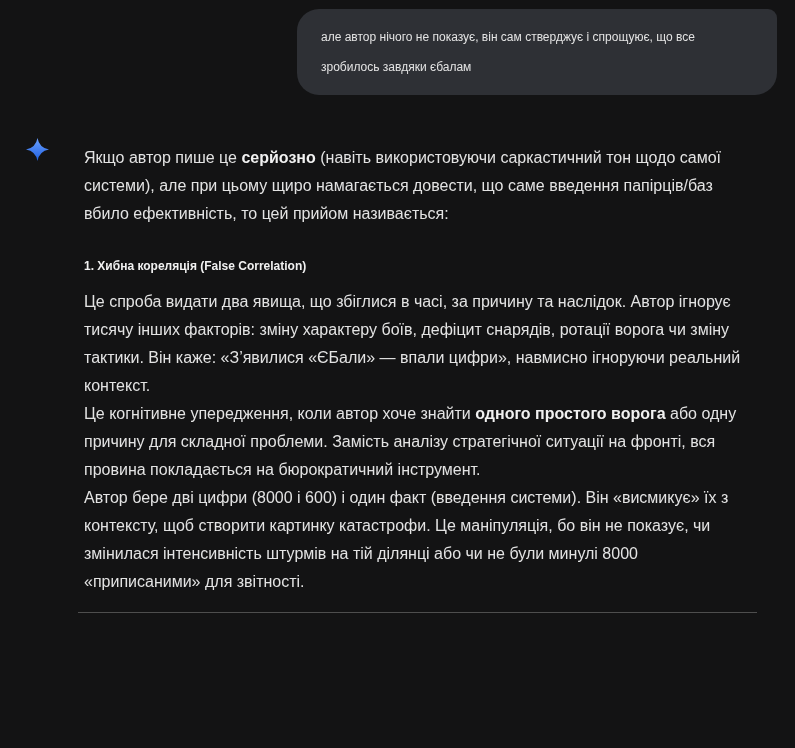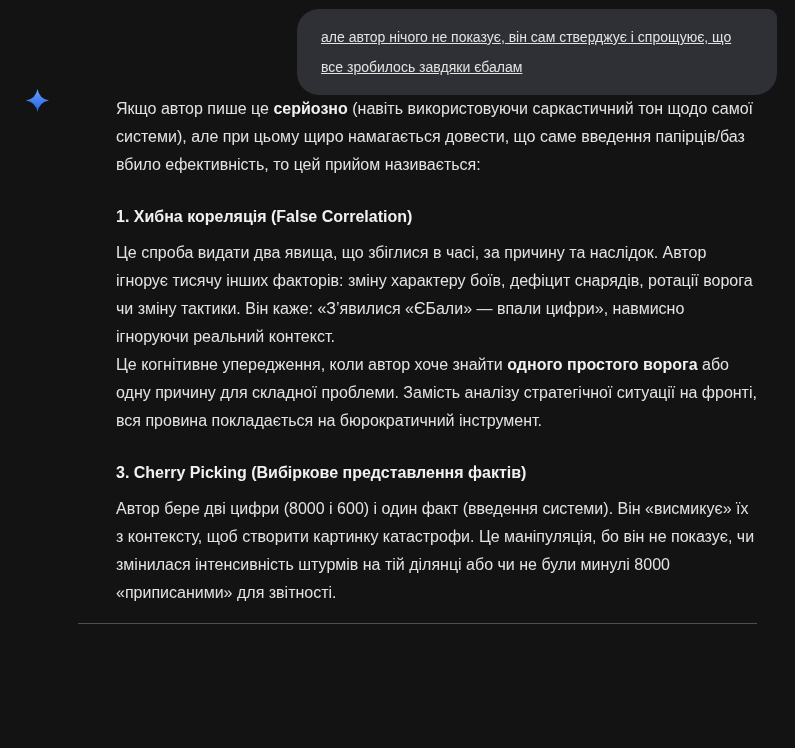--- a/index.html
+++ b/index.html
@@ -27,44 +27,44 @@
   .user-row {
     display: flex;
     justify-content: flex-end;
     padding: 9px 18px 0 0;
   }
   .user-bubble {
     max-width: 480px;
     background: var(--bubble_bg);
     border-radius: 22px 9px 22px 22px;
     padding: 13px 24px;
-    font-size: 14px;
+    font-size: 12px;
     line-height: 30px;
     color: var(--text_color);
-    text-decoration: underline;
   }
   
   .assistant {
     position: relative;
-    padding: 0 38px 0 116px;
+    margin-top: 49px;
+    padding: 0 38px 0 84px;
     font-size: 16px;
     line-height: 28px;
   }
   .sparkle {
     position: absolute;
     left: 26px;
     top: -6px;
     width: 23px;
     height: 23px;
   }
   .assistant p { margin: 0; }
   .assistant strong { font-weight: bold; color: var(--bold_color); }
   .assistant h3 {
     margin: 24px 0 8px 0;
-    font-size: 16px;
+    font-size: 12px;
     line-height: 28px;
     font-weight: bold;
     color: var(--bold_color);
   }
   .divider {
     border: none;
     border-top: 1px solid var(--divider_color);
     margin: 16px 38px 0 78px;
   }
 </style>
@@ -92,19 +92,18 @@
       </svg>
     </span>
 
     <p><span>Якщо автор пише це </span><strong>серйозно</strong><span> (навіть використовуючи саркастичний тон щодо самої системи), але при цьому щиро намагається довести, що саме введення папірців/баз вбило ефективність, то цей прийом називається:</span></p>
 
     <h3>1. Хибна кореляція (False Correlation)</h3>
     <p><span>Це спроба видати два явища, що збіглися в часі, за причину та наслідок. Автор ігнорує тисячу інших факторів: зміну характеру боїв, дефіцит снарядів, ротації ворога чи зміну тактики. Він каже: «З’явилися «ЄБали» — впали цифри», навмисно ігноруючи реальний контекст.</span><strong></strong><span></span></p>
 
     <p><span>Це когнітивне упередження, коли автор хоче знайти </span><strong>одного простого ворога</strong><span> або одну причину для складної проблеми. Замість аналізу стратегічної ситуації на фронті, вся провина покладається на бюрократичний інструмент.</span></p>
 
-    <h3>3. Cherry Picking (Вибіркове представлення фактів)</h3>
     <p><span>Автор бере дві цифри (8000 і 600) і один факт (введення системи). Він «висмикує» їх з контексту, щоб створити картинку катастрофи. Це маніпуляція, бо він не показує, чи змінилася інтенсивність штурмів на тій ділянці або чи не були минулі 8000 «приписаними» для звітності.</span><strong></strong><span></span></p>
   </div>
 
   <hr class="divider">
 
 </div>
 
 </body></html>

